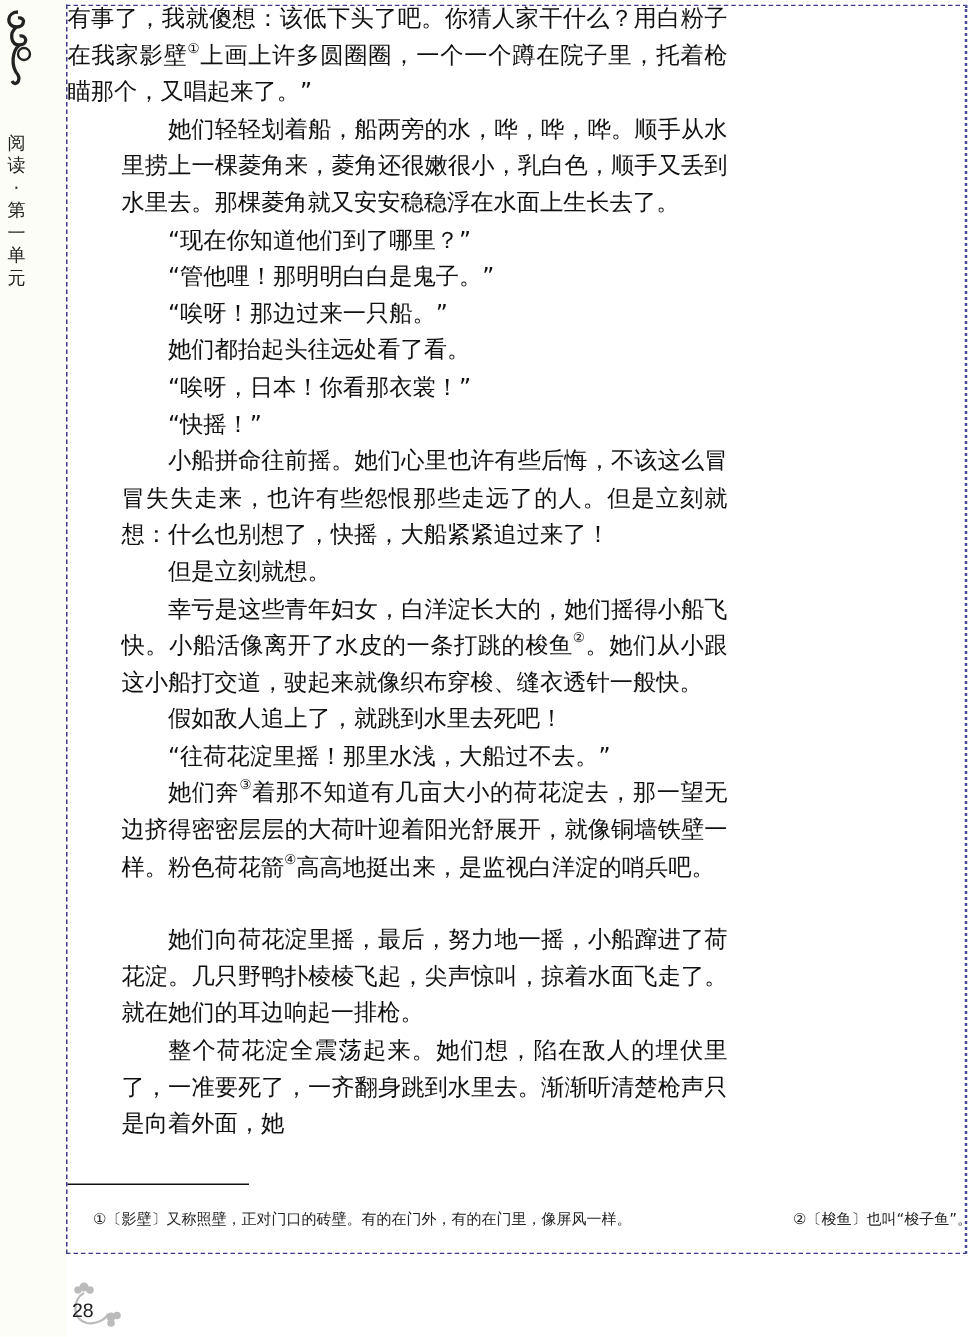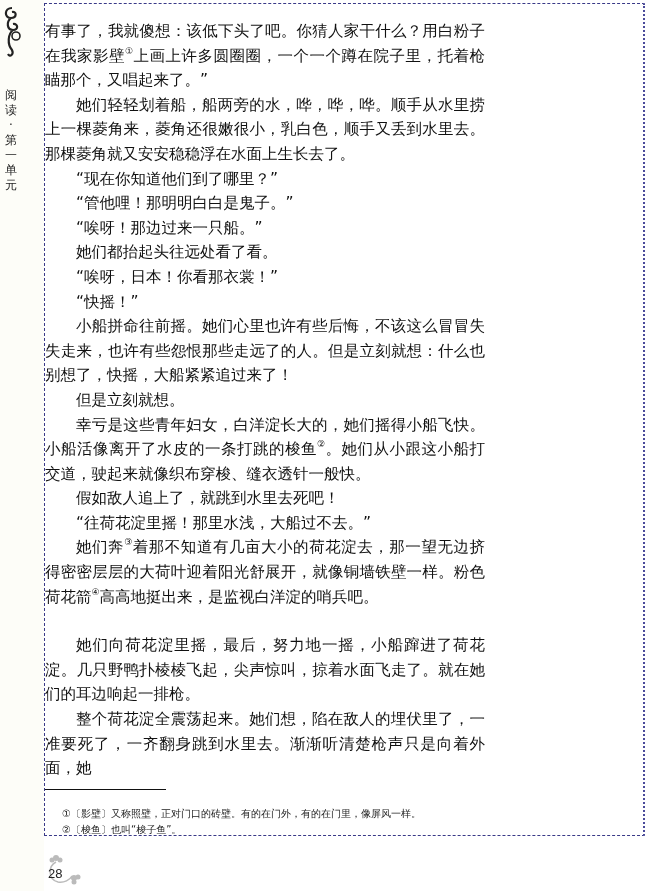--- a/index.html
+++ b/index.html
@@ -4,28 +4,28 @@
 <style>
   html, body { margin:0; padding:0; }
   body { width:650px; height:891px; background:#ffffff; position:relative; overflow:hidden;
          font-family:"DejaVu Sans","Liberation Sans",sans-serif; color:#111; }
   .left-margin { position:absolute; left:0; top:0; width:44px; height:891px; background:#fdfdf8; }
   .ornament { position:absolute; left:2px; top:4px; width:20px; height:56px; }
   .vertical-label { position:absolute; left:4px; top:88px; width:14px; font-size:12px; line-height:15px; text-align:center; color:#222; }
   .vertical-label span { display:block; }
   .frame { position:absolute; left:44px; top:3px; width:601px; height:833px;
            border:1px dashed #3a3a88; border-right:2px dotted #4a4a9a; border-top:1px dashed #3a3a88; box-sizing:border-box; }
-  .content { position:absolute; left:45px; top:19px; width:440px; font-size:15.5px; line-height:24.6px; }
+  .content { position:absolute; left:45px; top:0; width:440px; font-size:15.5px; line-height:24.6px; }
   .content p { margin:0; text-align:justify; }
-  .content p.indent { text-indent:31px; }
+  .content p.indent { text-indent:31px;margin-left:36px; }
   .content p.gap { margin-top:24px; }
   sup { font-size:9px; line-height:0; vertical-align:7px; }
   .footnote-rule { position:absolute; left:45px; top:789px; width:121px; height:1px; background:#111; }
   .footnotes { position:absolute; left:62px; top:806px; width:586px; font-size:10px; line-height:16px; color:#222; }
-  .fn-line { display:flex; justify-content:space-between; white-space:nowrap;flex-direction:column; }
+  .fn-line { display:flex; justify-content:space-between; white-space:nowrap; }
   .page-number-wrap { position:absolute; left:44px; top:852px; width:40px; height:36px; }
   .page-number { position:absolute; left:4px; top:14px; font-size:13px; color:#222; font-family:"Liberation Sans",sans-serif; }
 </style>
 </head>
 <body>
 
 <div class="left-margin">
   <svg class="ornament" viewBox="0 0 20 56">
     <path d="M10 4 C2 4 2 14 9 14 C15 14 15 7 10 8 M9 14 C4 18 5 26 11 26 C17 26 16 19 11 20 M11 26 C6 30 5 40 10 46 C12 50 8 54 6 50" fill="none" stroke="#222" stroke-width="2.2"></path>
     <circle cx="14" cy="32" r="4" fill="none" stroke="#222" stroke-width="1.6"></circle>

